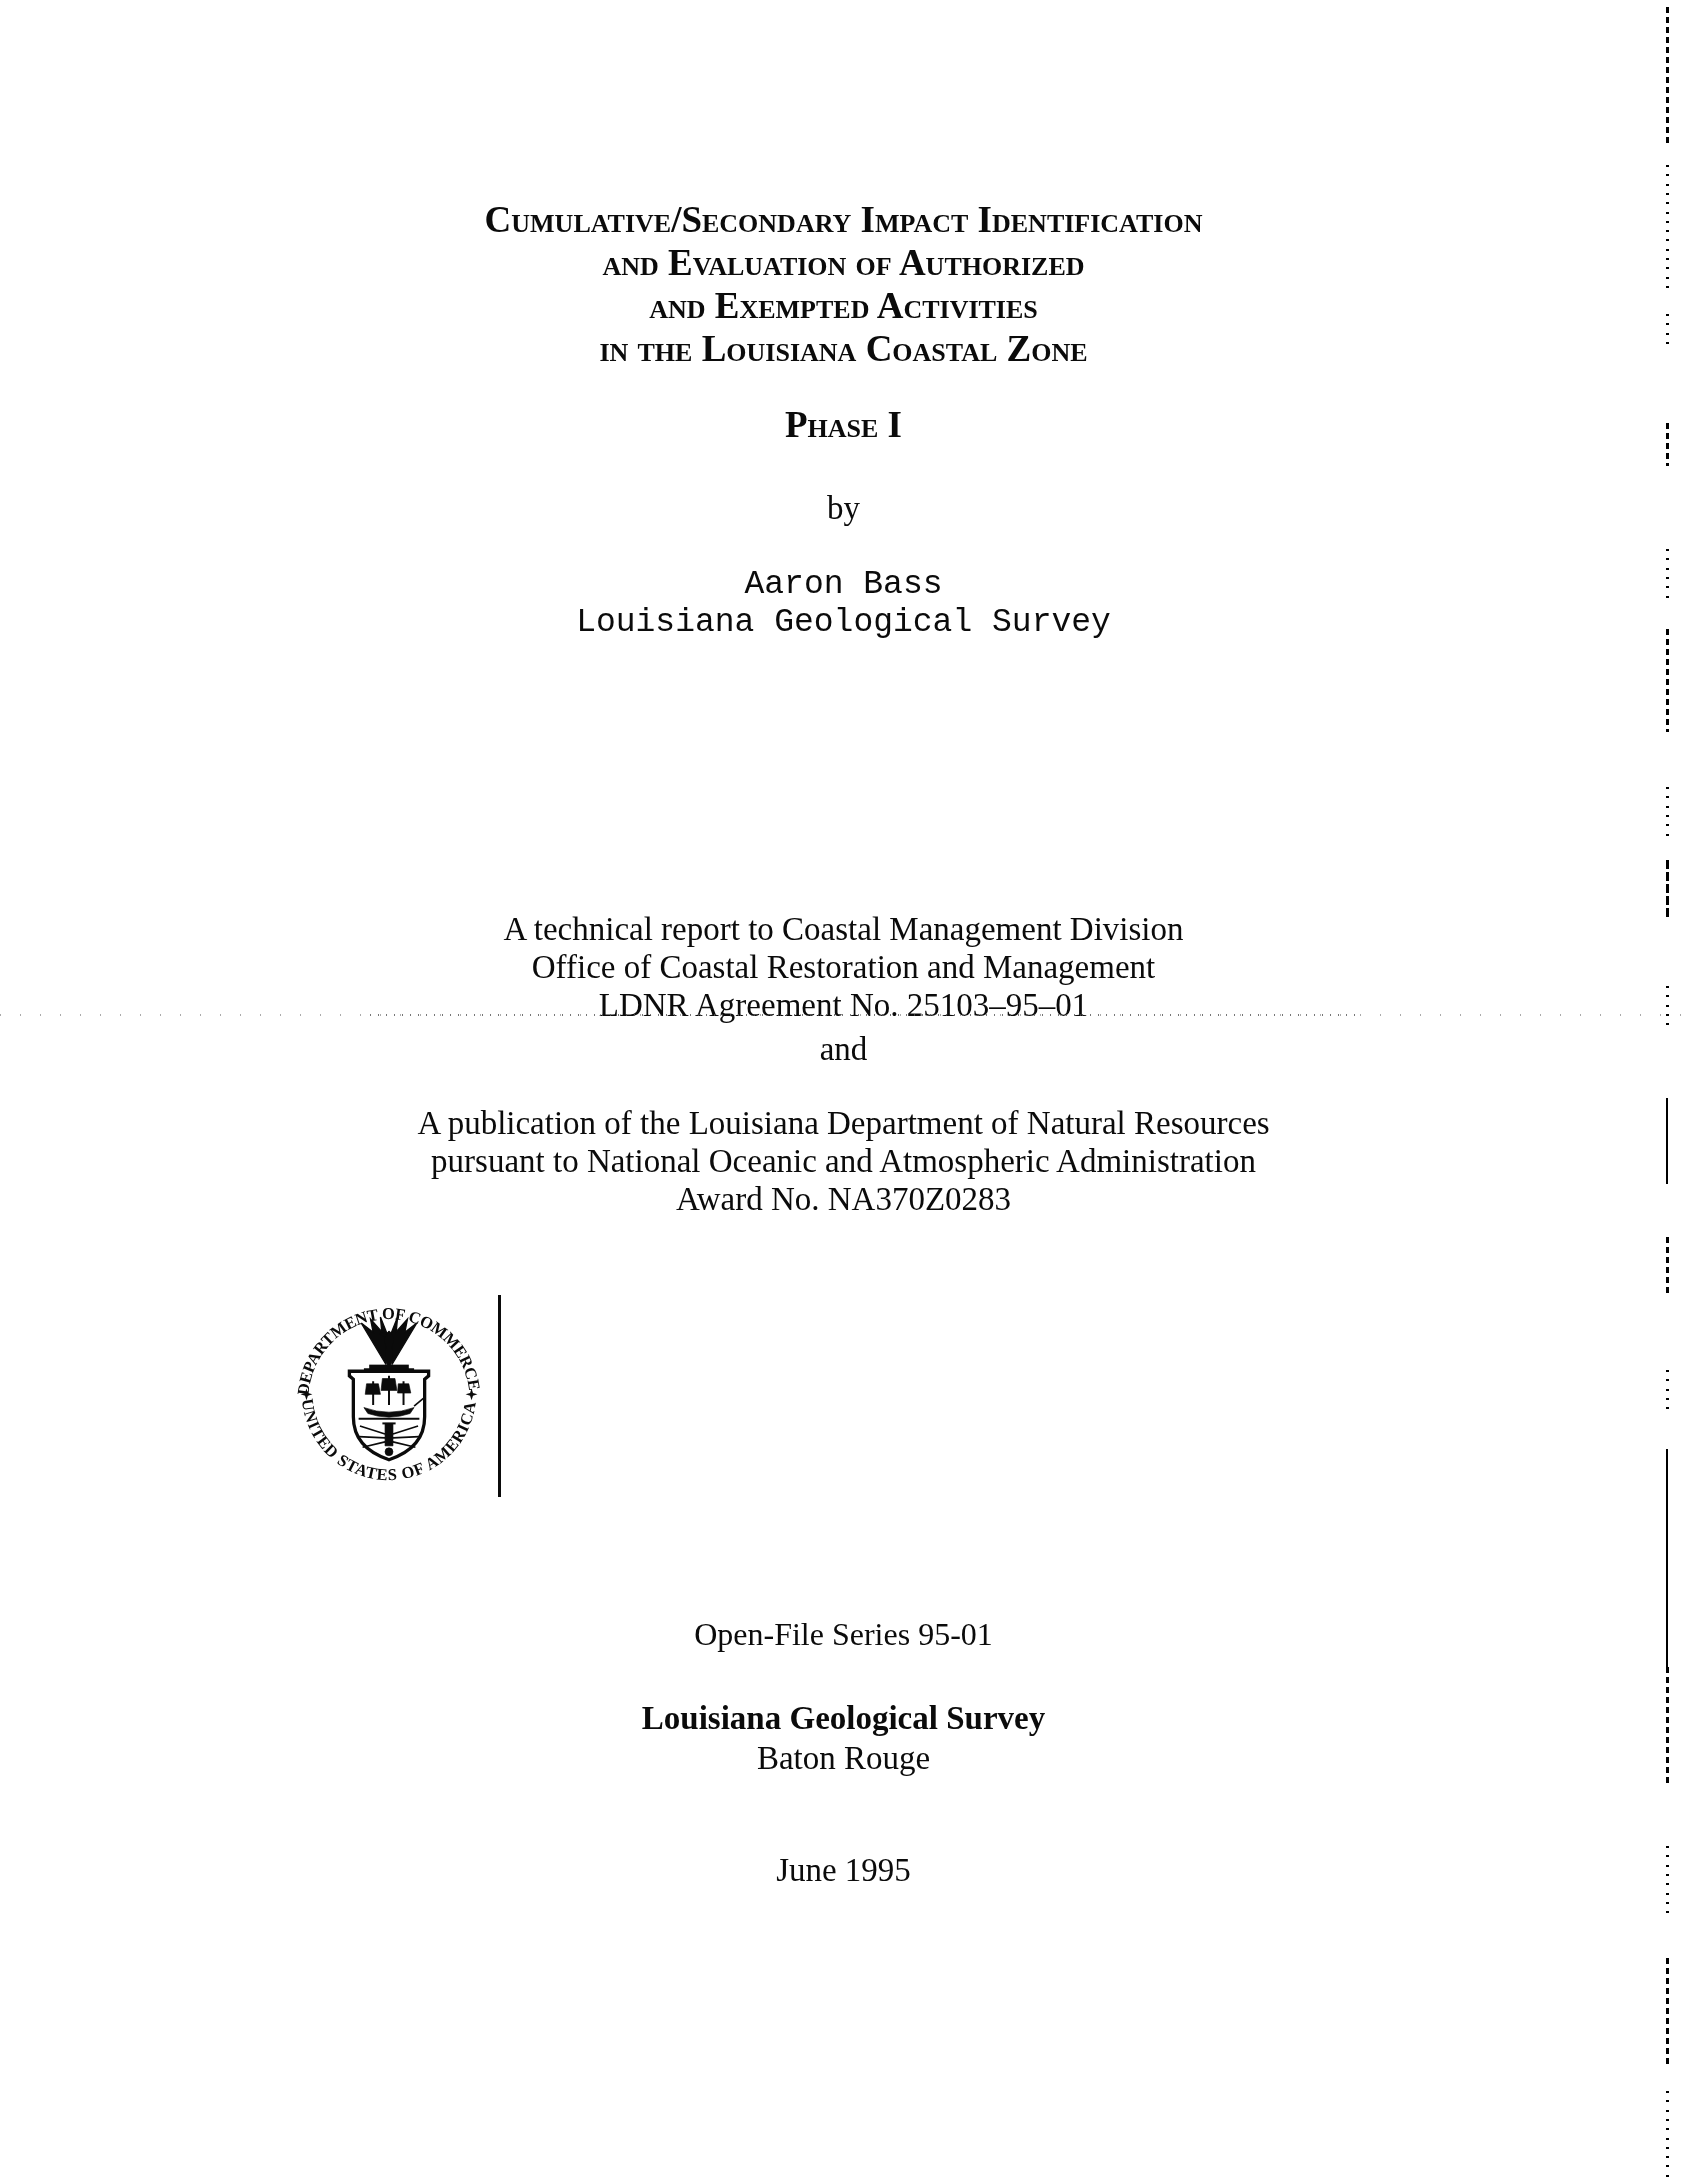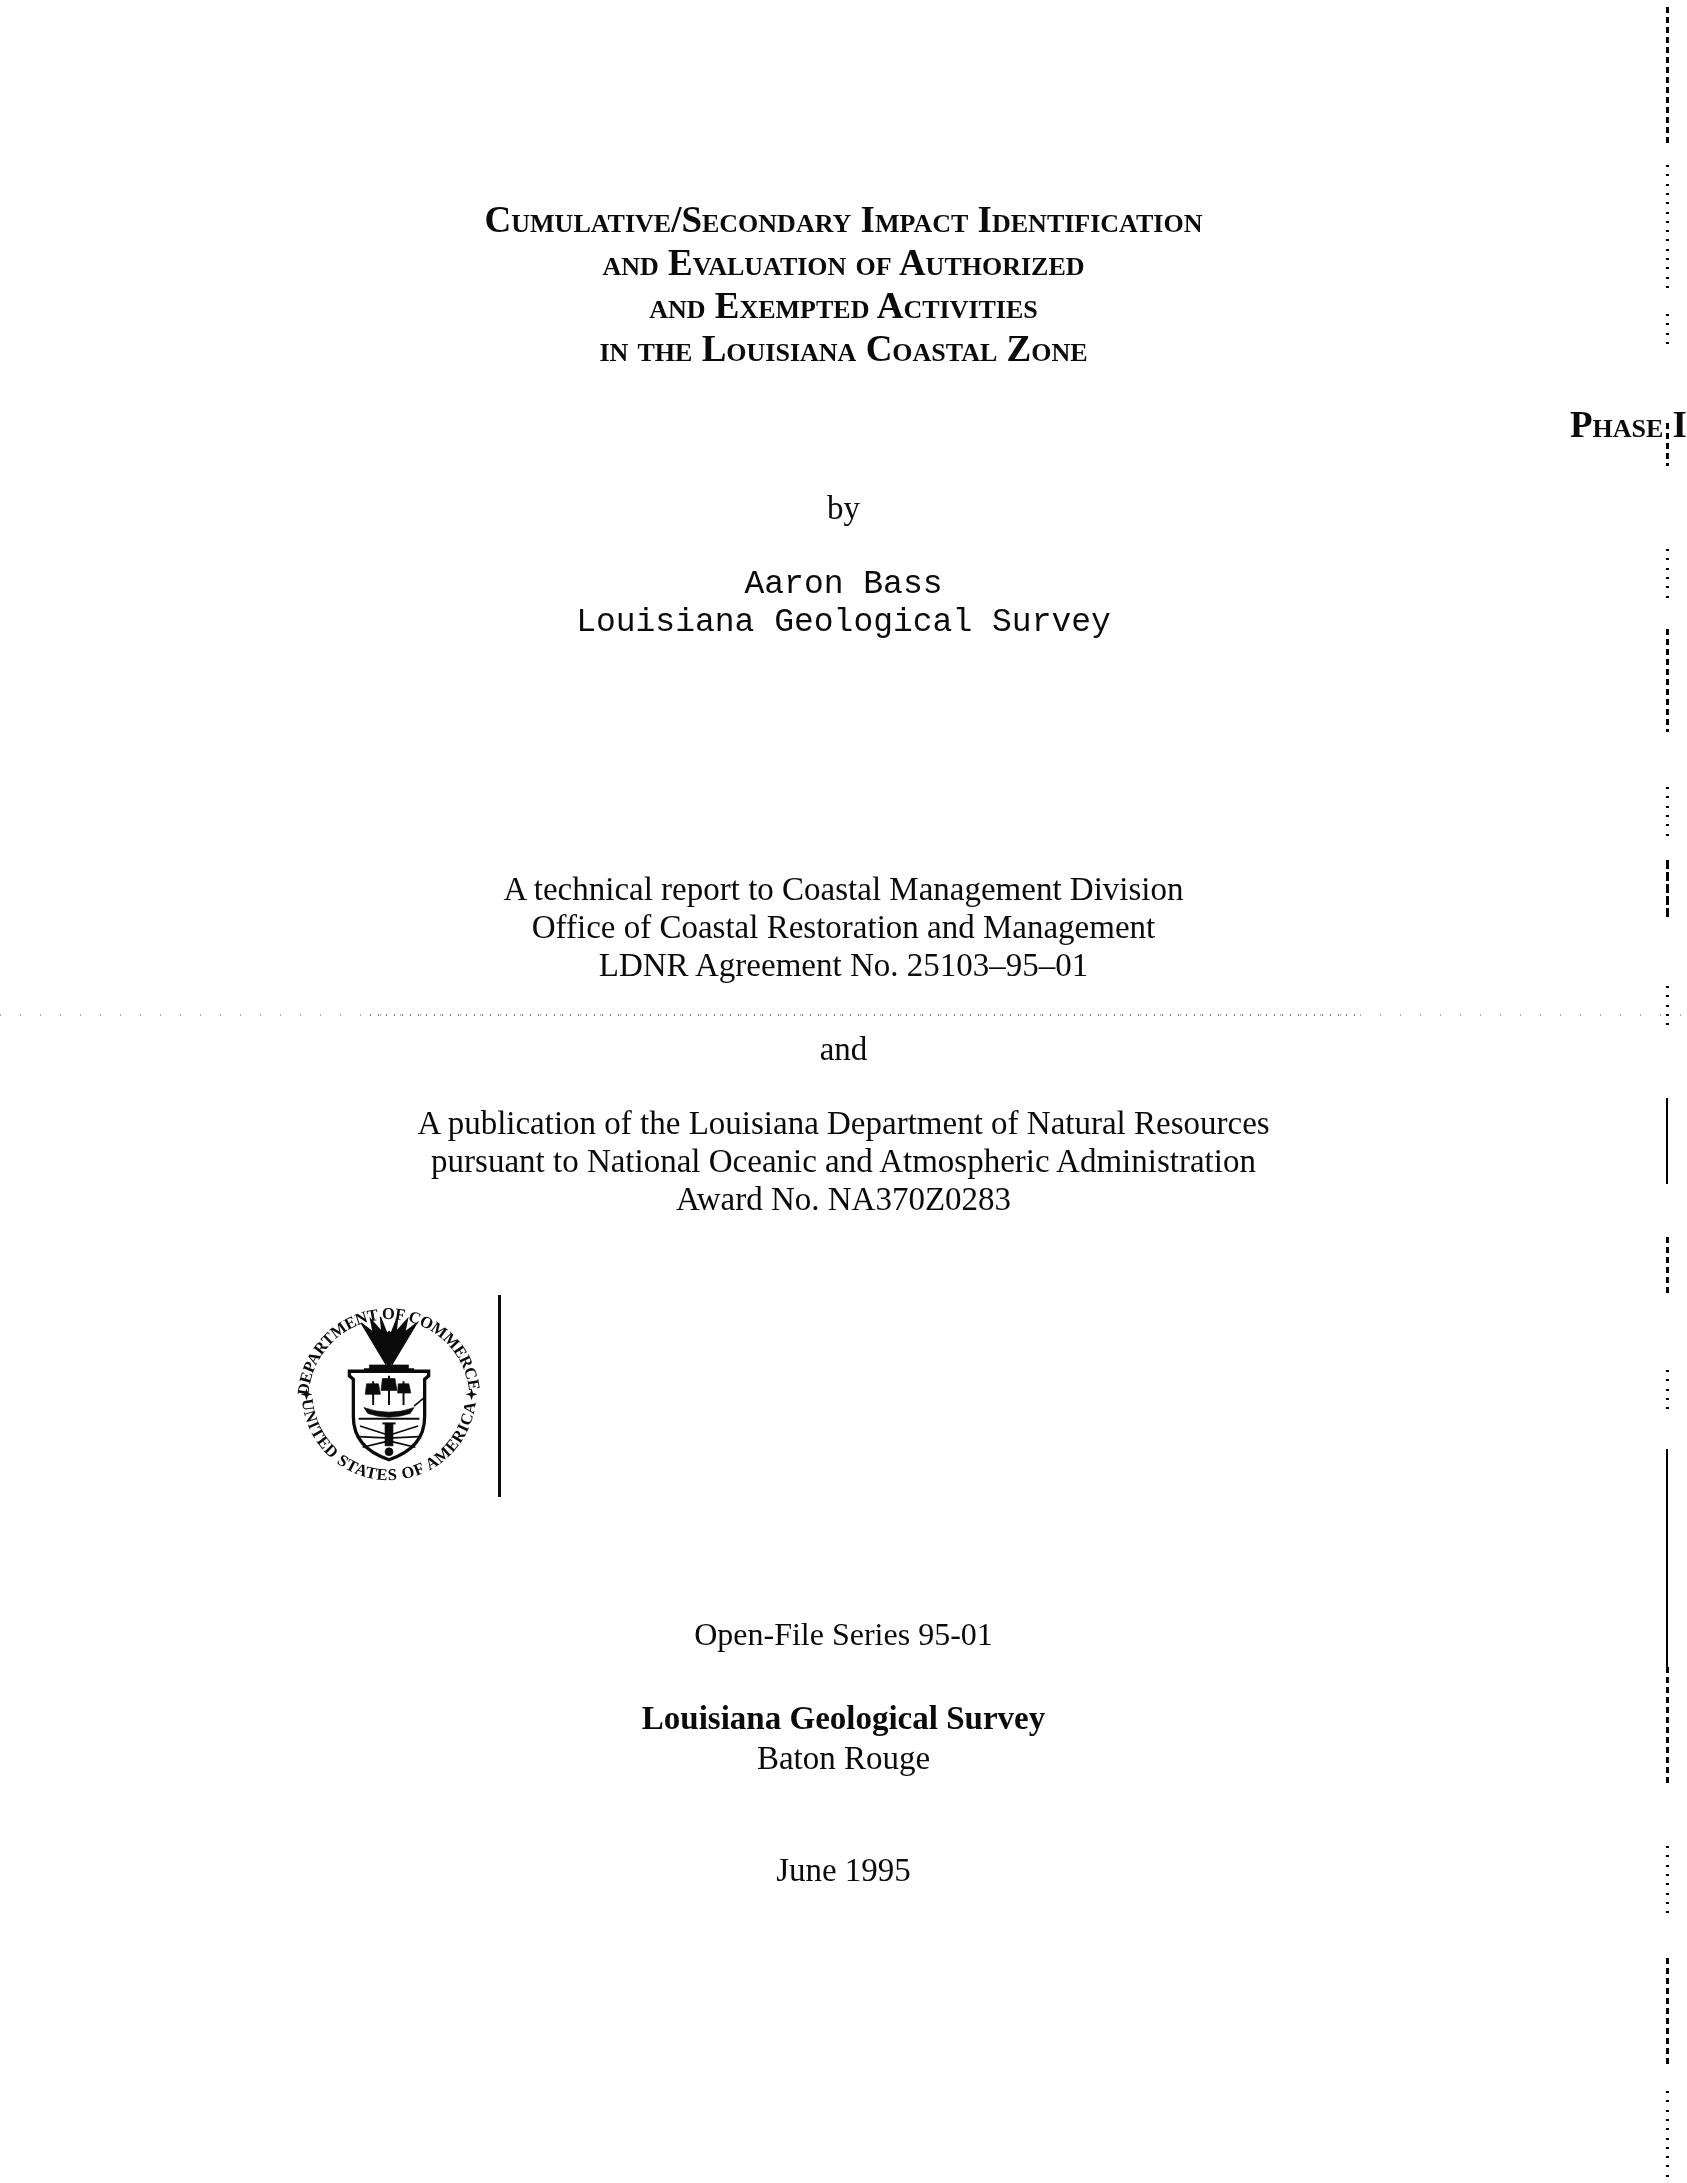--- a/index.html
+++ b/index.html
@@ -9,25 +9,25 @@
     background:#ffffff;
     overflow:hidden;
     font-family:"Liberation Serif", serif;
     color:#0b0b0b;
     margin:0 auto;
   }
   .centered{position:absolute;left:0;width:1687px;text-align:center;}
 
   
   .title-block{top:198px;font-weight:700;font-variant:small-caps;font-size:37px;line-height:43px;}
-  .phase{top:404px;font-weight:700;font-variant:small-caps;font-size:37px;line-height:41px;text-align:right;}
+  .phase{top:404px;font-weight:700;font-variant:small-caps;font-size:37px;line-height:41px;}
   .by{top:490px;font-size:33px;line-height:37px;}
   .authors{top:566px;font-size:33px;line-height:38px;font-family:Liberation Mono, monospace;}
 
-  .report-block{top:870px;font-size:33px;line-height:38px;}
+  .report-block{top:910px;font-size:33px;line-height:38px;}
   .and-label{top:1031px;font-size:33px;line-height:37px;}
   .pub-block{top:1104px;font-size:33px;line-height:38px;}
 
   .series{top:1616px;font-size:32px;line-height:37px;}
   .publisher{top:1698px;font-size:33px;line-height:40px;}
   .publisher .bold{font-weight:700;}
   .date{top:1852px;font-size:33px;line-height:37px;}
 
   
   .seal{position:absolute;left:286px;top:1294px;width:206px;height:206px;}

